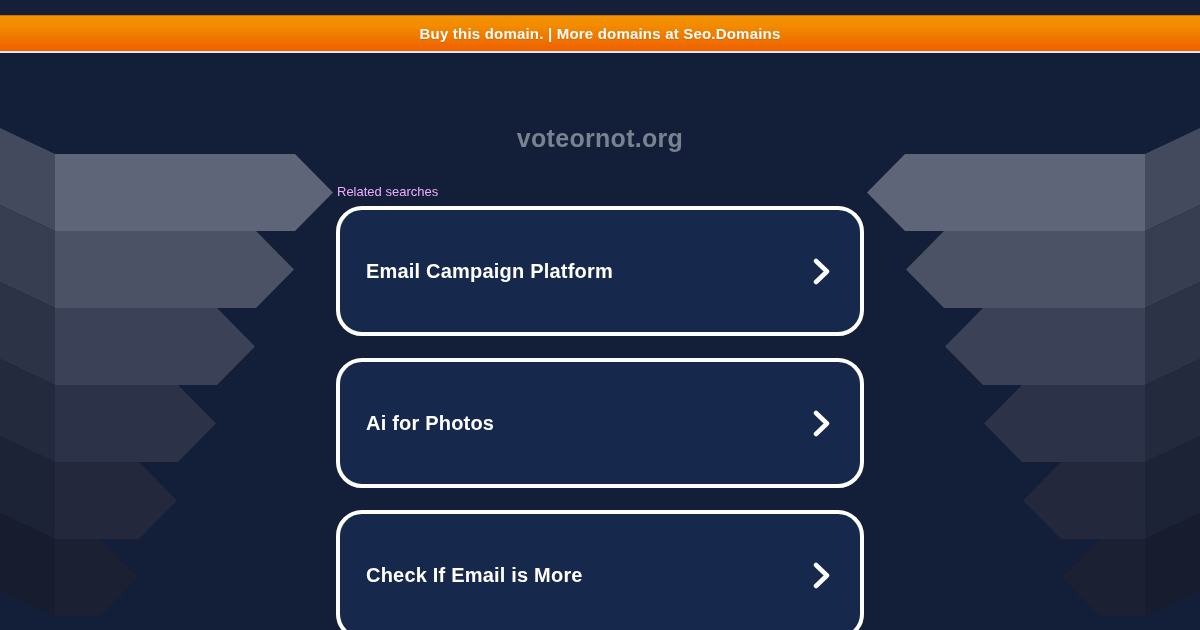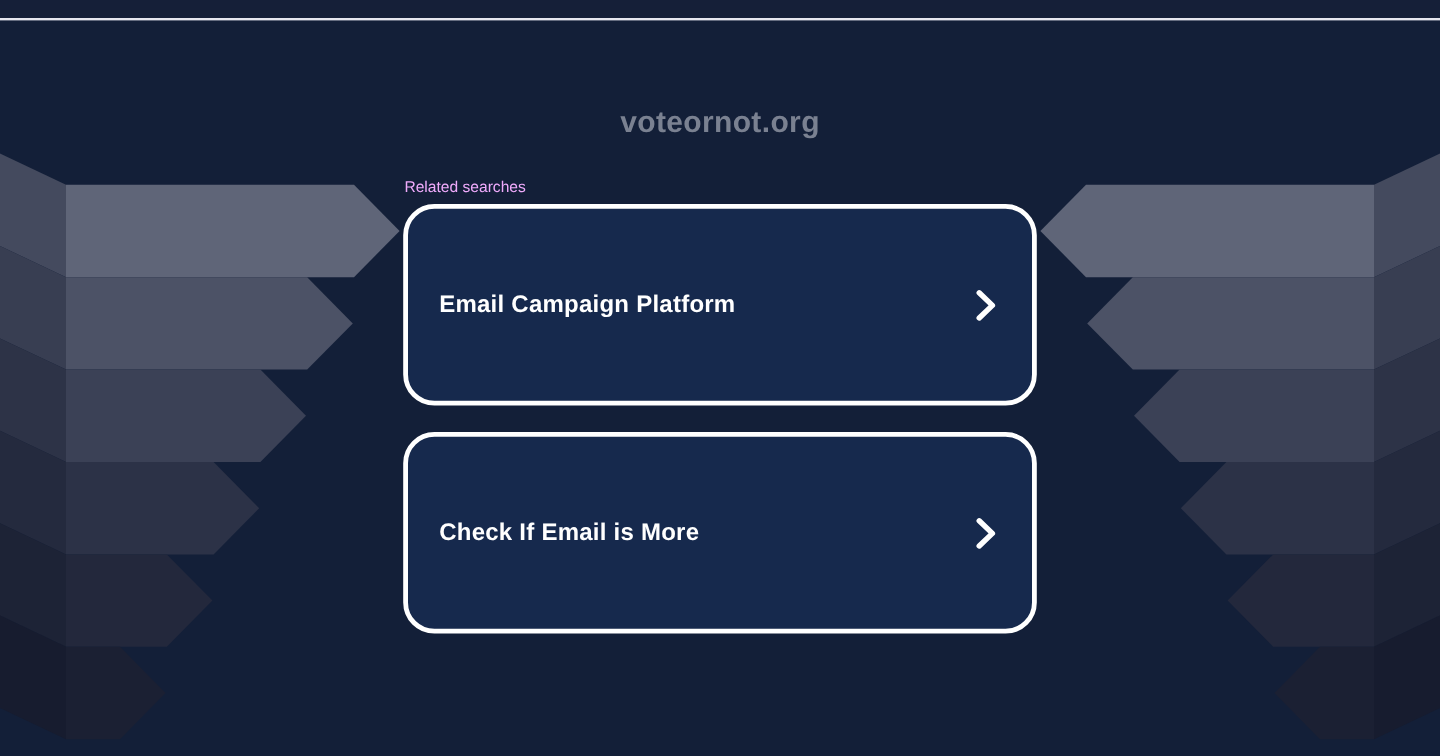--- a/index.html
+++ b/index.html
@@ -47,21 +47,21 @@
     width: 528px;
     margin: 31px auto 0 auto;
   }
   .related-label {
     color: #f0abfc;
     font-size: 13px;
     margin-bottom: 7px;
     padding-left: 1px;
   }
   .card {
-    height: 168px;
+    height: 130px;
     background: #16294d;
     border: 4px solid #ffffff;
     border-radius: 26px;
     margin-bottom: 22px;
     display: flex;
     align-items: center;
     justify-content: space-between;
     padding: 0 26px;
     cursor: pointer;
     gap: 32px;
@@ -104,35 +104,44 @@
       <polygon fill="#242a3e" points="1200,359 1145,385 1145,462 1200,436"></polygon>
       <polygon fill="#2c3247" points="1145,385 1022,385 984,423.5 1022,462 1145,462"></polygon>
       <polygon fill="#1d2336" points="1200,436 1145,462 1145,539 1200,513"></polygon>
       <polygon fill="#23283c" points="1145,462 1061,462 1023,500.5 1061,539 1145,539"></polygon>
       <polygon fill="#171c2f" points="1200,513 1145,539 1145,616 1200,590"></polygon>
       <polygon fill="#1b2033" points="1145,539 1100,539 1062,577.5 1100,616 1145,616"></polygon>
     </g>
   </svg>
 
   <div class="top-strip"></div>
+  <div class="banner">
+    <span class="banner-text">Buy this domain. | More domains at Seo.Domains</span>
+  </div>
   <div class="banner-divider"></div>
 
   <div class="main">
     <div class="domain-title">voteornot.org</div>
 
     <div class="content-col">
       <div class="related-label">Related searches</div>
 
       <div class="card">
         <span class="card-label">Email Campaign Platform</span>
         <svg class="chevron" viewBox="0 0 17 27" xmlns="http://www.w3.org/2000/svg">
           <polyline points="3,3 14,13.5 3,24" fill="none" stroke="#ffffff" stroke-width="4.5" stroke-linecap="round" stroke-linejoin="round"></polyline>
         </svg>
       </div>
 
+      <div class="card">
+        <span class="card-label">Ai for Photos</span>
+        <svg class="chevron" viewBox="0 0 17 27" xmlns="http://www.w3.org/2000/svg">
+          <polyline points="3,3 14,13.5 3,24" fill="none" stroke="#ffffff" stroke-width="4.5" stroke-linecap="round" stroke-linejoin="round"></polyline>
+        </svg>
+      </div>
 
       <div class="card">
         <span class="card-label">Check If Email is More</span>
         <svg class="chevron" viewBox="0 0 17 27" xmlns="http://www.w3.org/2000/svg">
           <polyline points="3,3 14,13.5 3,24" fill="none" stroke="#ffffff" stroke-width="4.5" stroke-linecap="round" stroke-linejoin="round"></polyline>
         </svg>
       </div>
     </div>
   </div>
 

